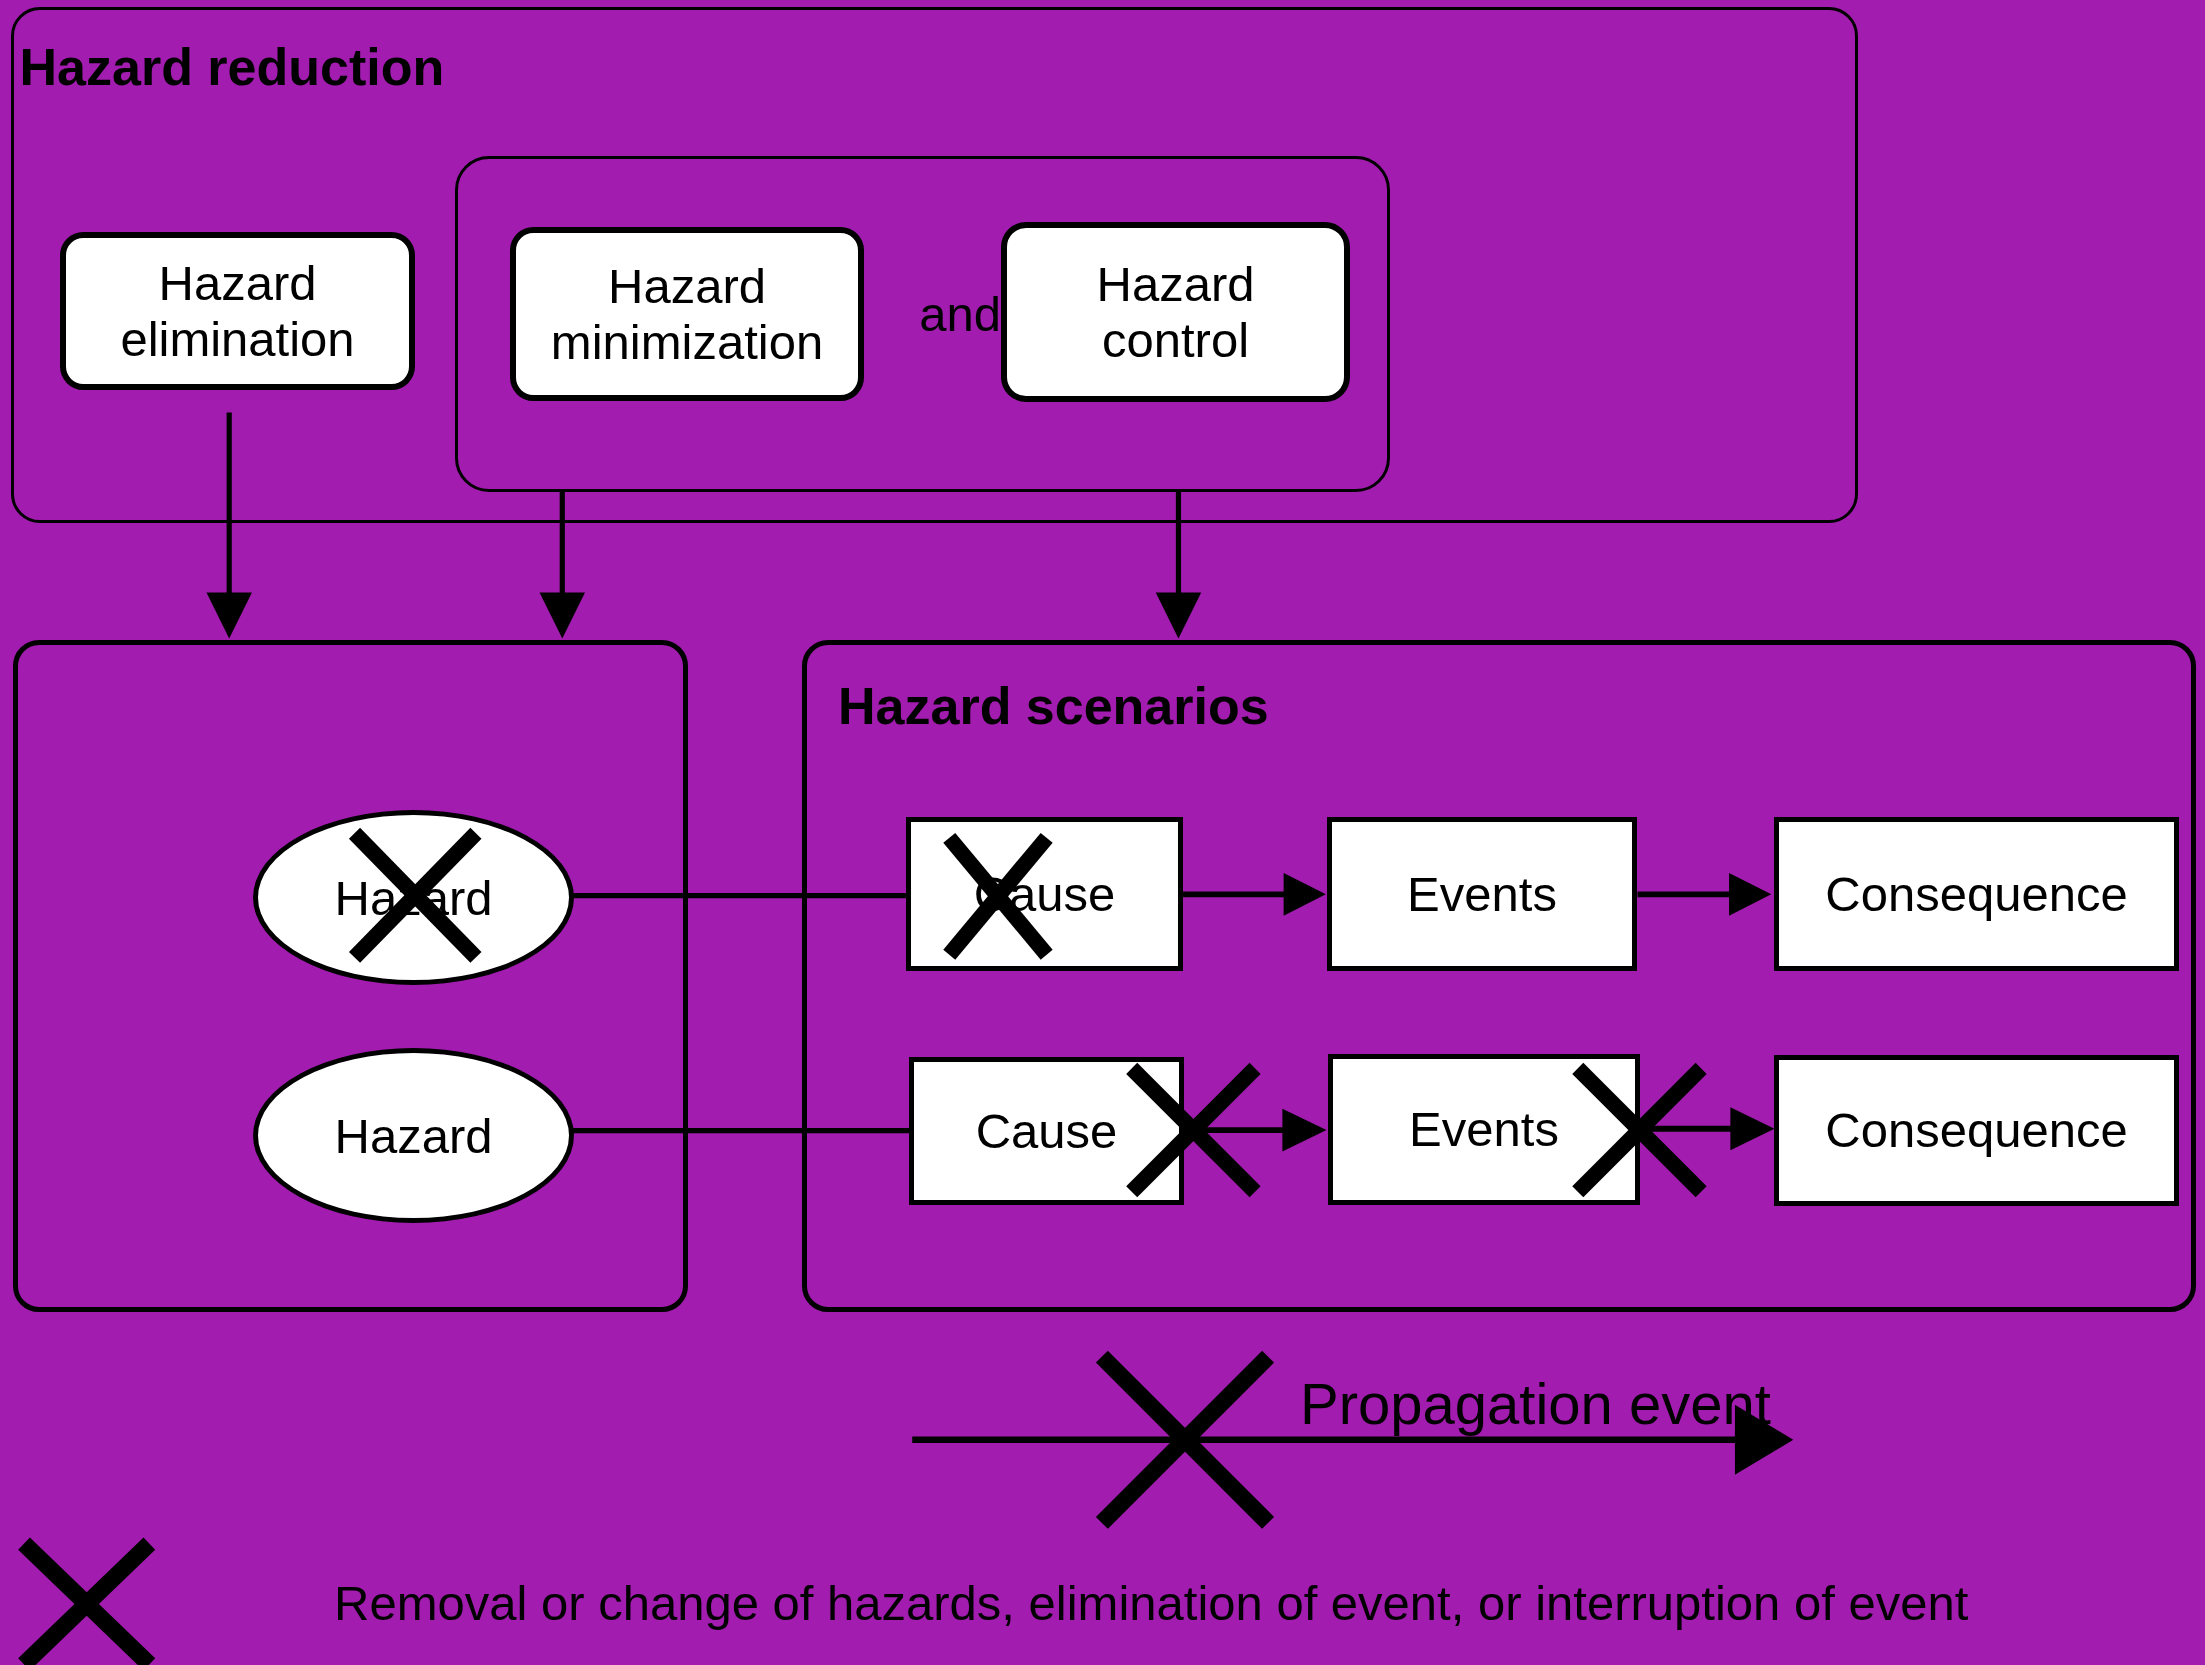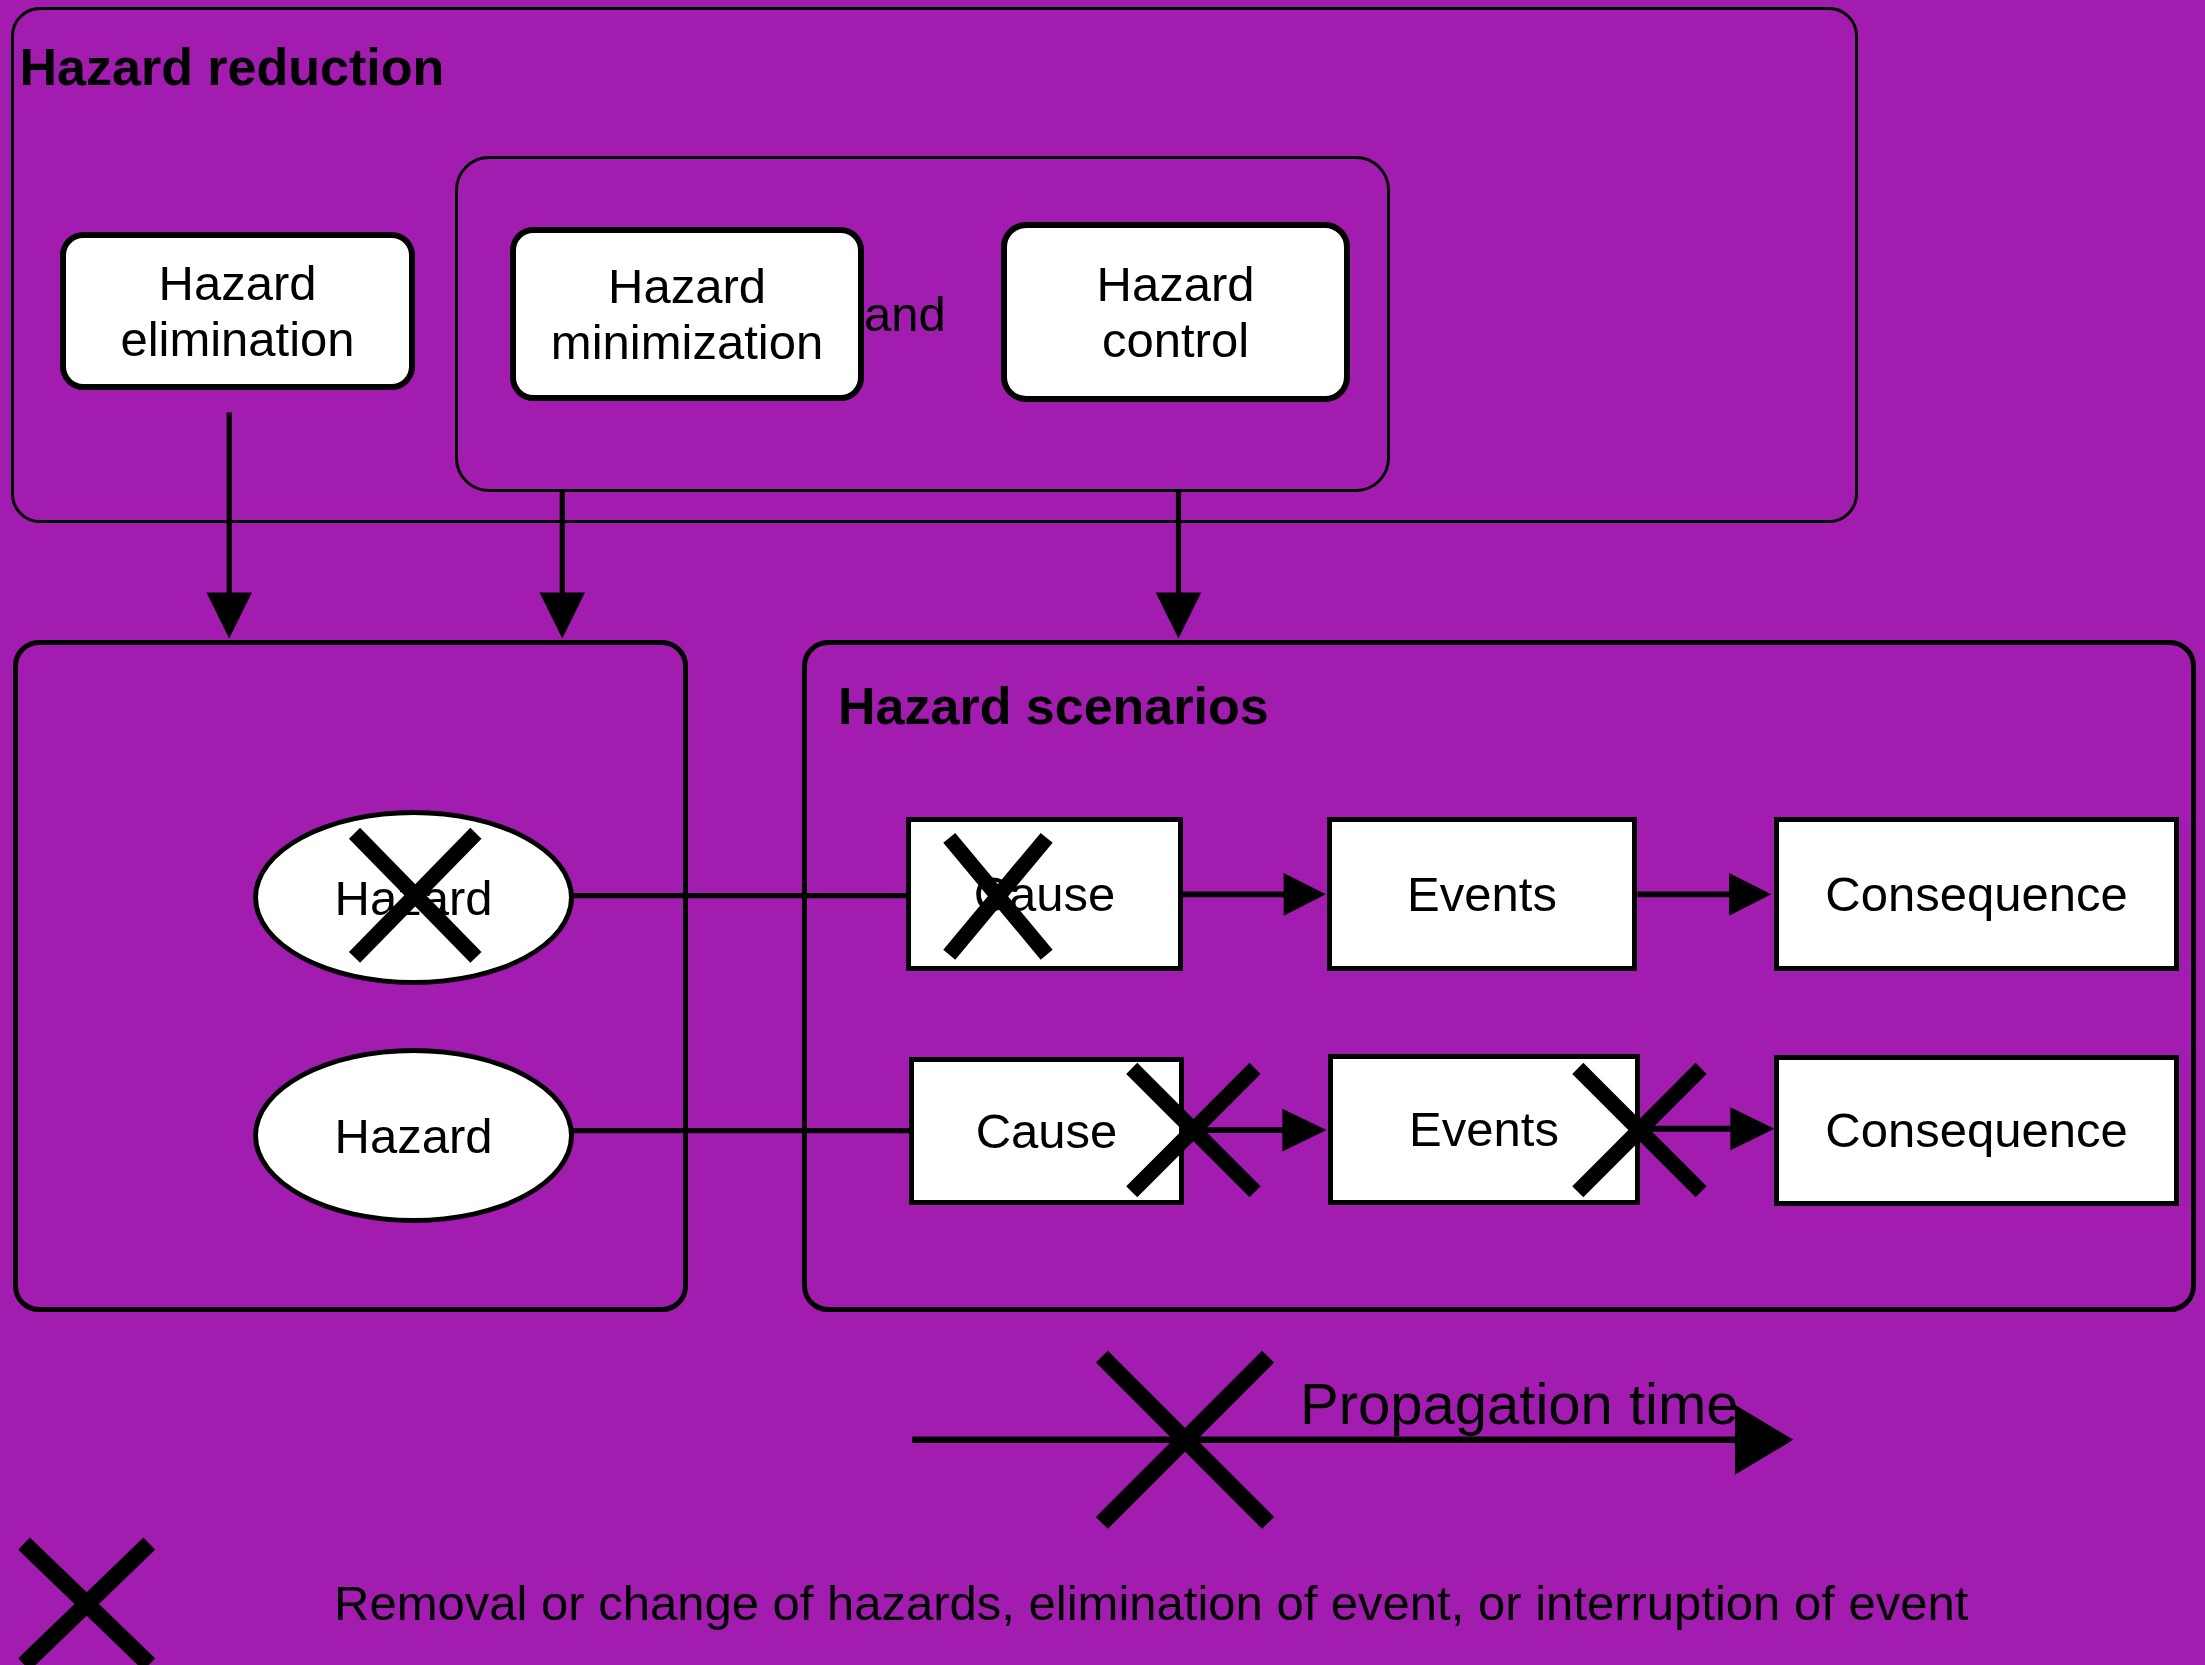--- a/index.html
+++ b/index.html
@@ -85,21 +85,21 @@
   <div class="box rounded thick" style="left:60px; top:232px; width:355px; height:158px; padding:0 19.5px;">
     <span>Hazard elimination</span>
   </div>
 
   <div class="container-box thin" style="left:455px; top:156px; width:935px; height:336px; border-width:3.2px; border-radius:34px;"></div>
 
   <div class="box rounded thick" style="left:510px; top:227px; width:354px; height:174px; padding:0 19.5px;">
     <span>Hazard minimization</span>
   </div>
 
-  <div class="abs" style="left:864px; top:227px; width:137px; height:174px; display:flex; align-items:center; justify-content:flex-start;">
+  <div class="abs" style="left:864px; top:227px; width:137px; height:174px; display:flex; align-items:center; justify-content:flex-end;">
     <span class="plain-label" style="position:static;">and</span>
   </div>
 
   <div class="box rounded thick" style="left:1001px; top:222px; width:349px; height:180px; padding:0 19.5px;border-radius:25px;">
     <span>Hazard control</span>
   </div>
 
   <div class="container-box" style="left:13px; top:640px; width:675px; height:672px; border-width:5.2px; border-radius:26px;"></div>
 
   <div class="ellipse" style="left:253px; top:810px; width:321px; height:175px;">
@@ -126,21 +126,21 @@
   <div class="box" style="left:909px; top:1057px; width:275px; height:148px;">
     <span>Cause</span>
   </div>
   <div class="box" style="left:1328px; top:1054px; width:312px; height:151px;">
     <span>Events</span>
   </div>
   <div class="box" style="left:1774px; top:1055px; width:405px; height:151px;">
     <span>Consequence</span>
   </div>
 
-  <div class="plain-label" style="left:1300px; top:1370px; font-size:58px;">Propagation time</div>
+  <div class="plain-label" style="left:1300px; top:1370px; font-size:58px;">Propagation event</div>
 
   <div class="plain-label" style="left:334px; top:1575px;">Removal or change of hazards, elimination of event, or interruption of event</div>
 
   <svg class="overlay" width="2205" height="1666" viewBox="0 0 3396 2565">
 
     <line class="stroke" x1="353" y1="635" x2="353" y2="920" stroke-width="8"></line>
     <polygon class="fill" points="318,912 388,912 353,983"></polygon>
 
     <line class="stroke" x1="866" y1="757" x2="866" y2="920" stroke-width="8"></line>
     <polygon class="fill" points="831,912 901,912 866,983"></polygon>

